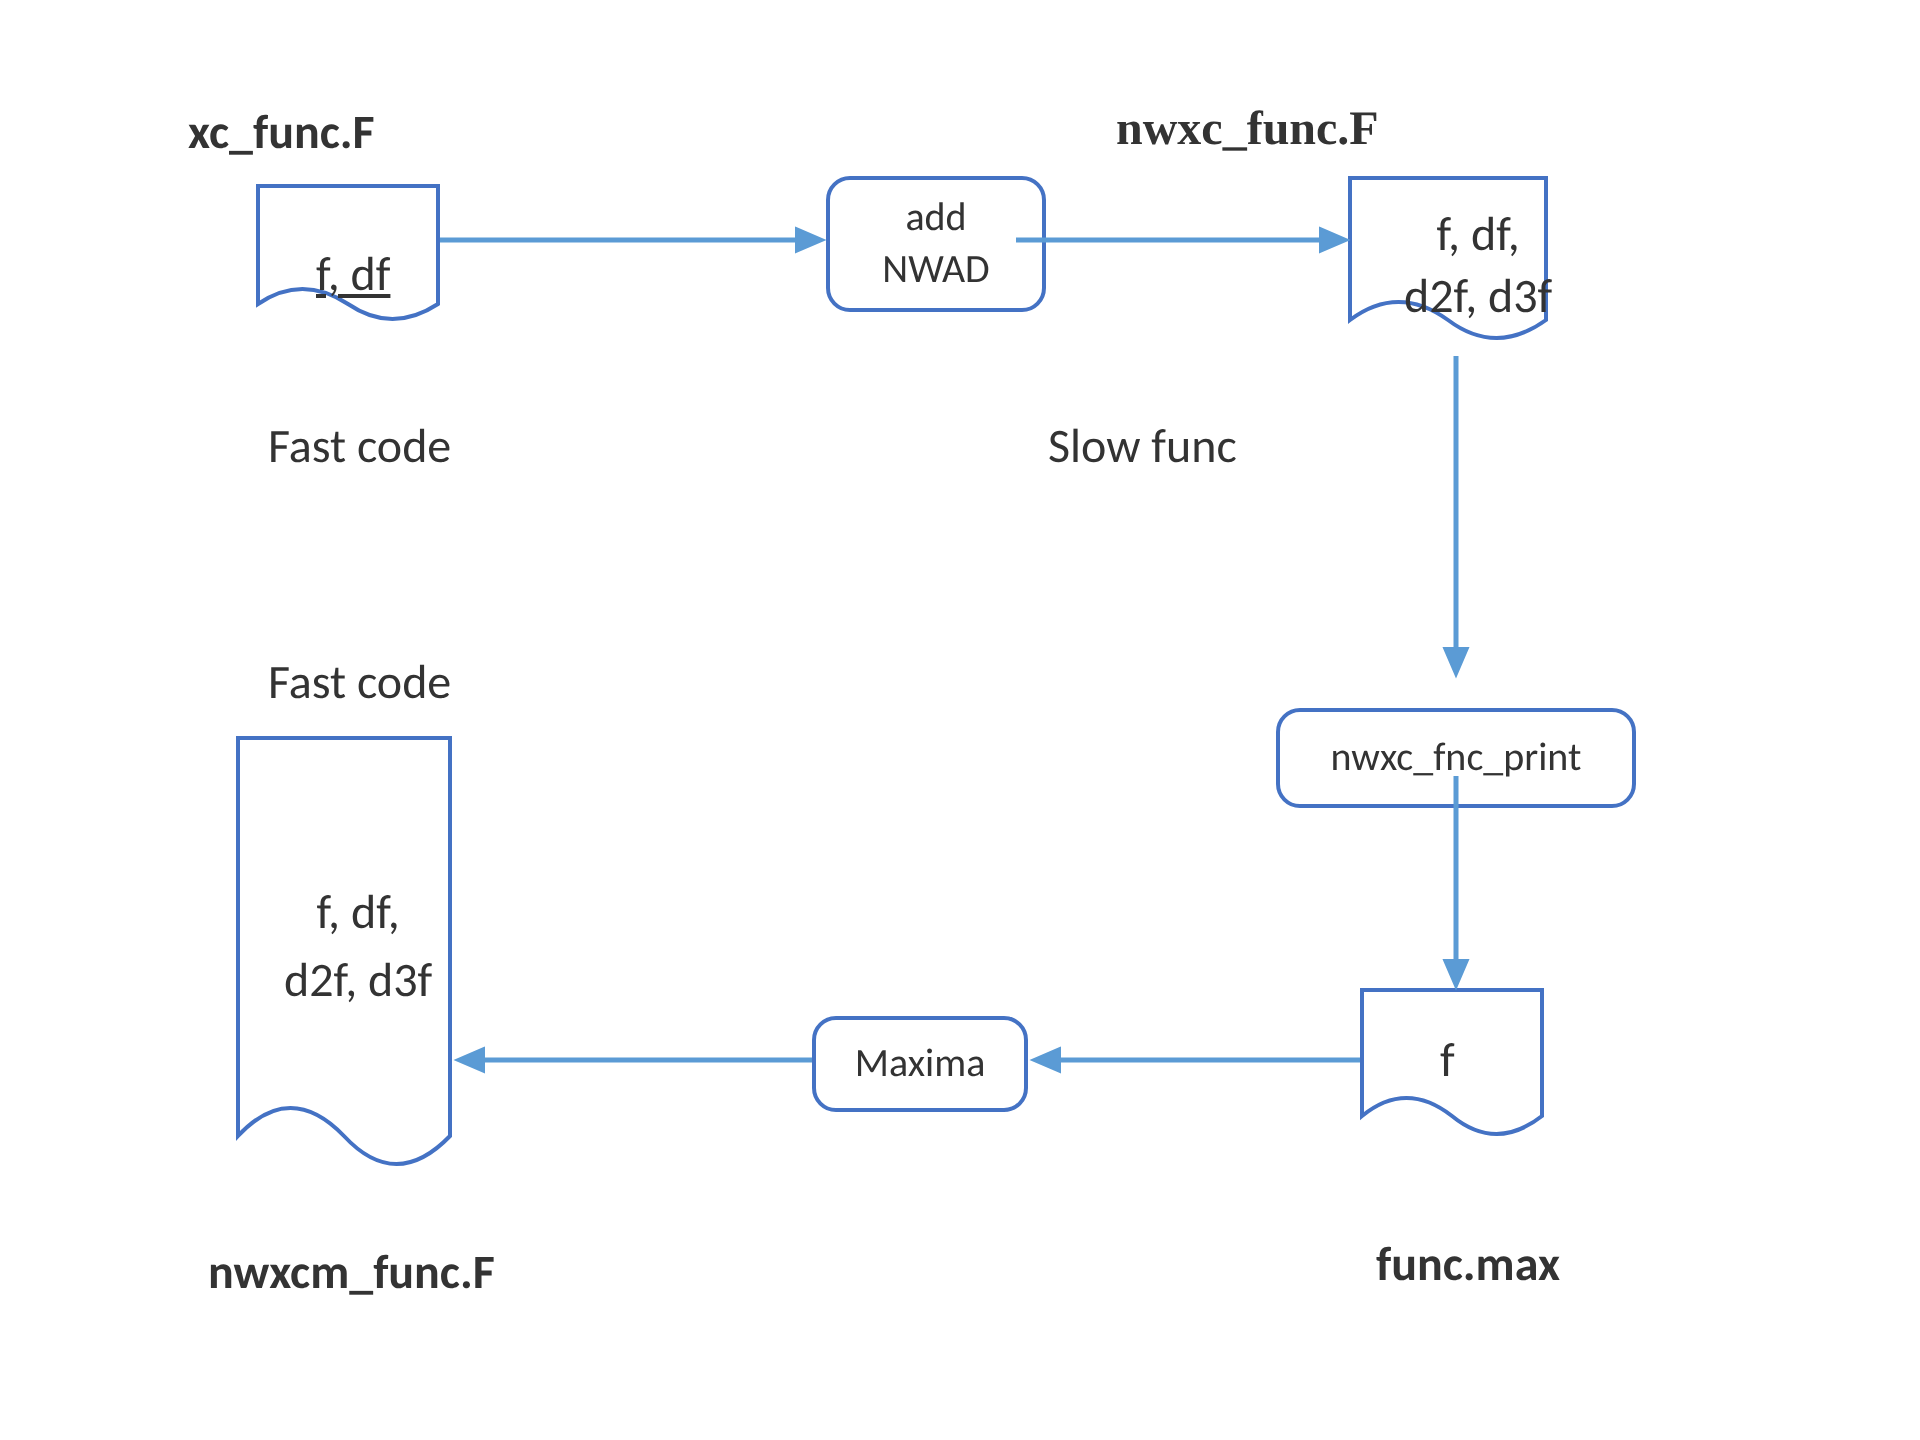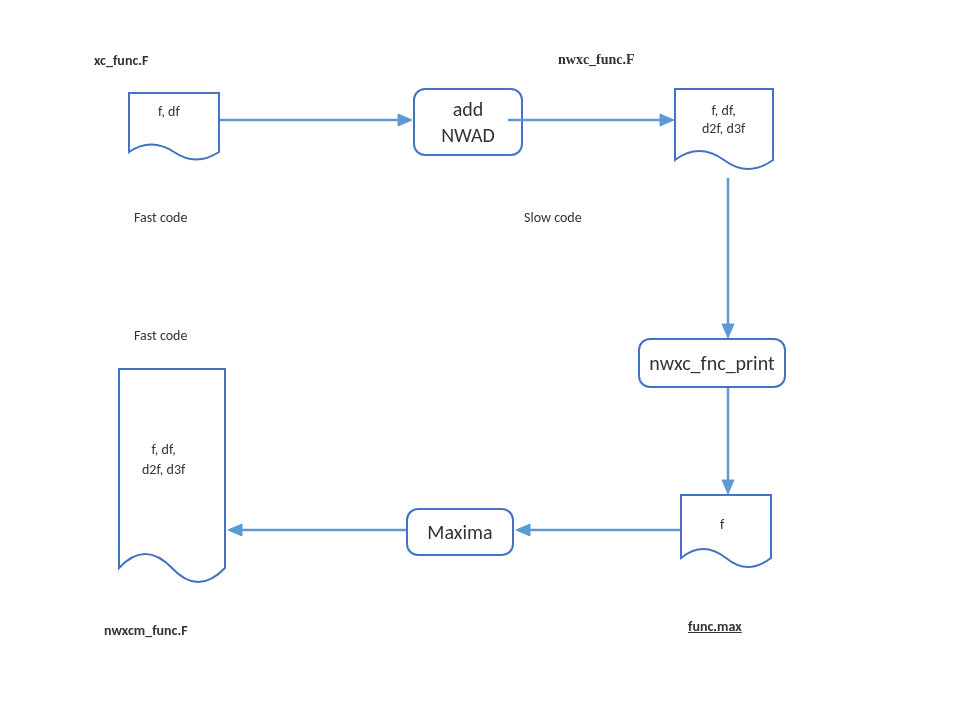--- a/index.html
+++ b/index.html
@@ -7,21 +7,21 @@
       width: 960px;
       height: 720px;
       background: white;
       position: relative;
       font-family: Calibri, Arial, sans-serif;
       font-size: 20px;
       color: #333;
     }
     .label {
       position: absolute;
-      font-size: 14px;
+      font-size: 24px;
     }
     .bold { font-weight: bold; }
     
     
     .proc {
       position: absolute;
       border: 2px solid #4472C4;
       background: white;
       border-radius: 12px;
       text-align: center;
@@ -37,29 +37,29 @@
       stroke: #5B9BD5;
       fill: #5B9BD5;
     }
   </style>
 </head>
 <body>
 
 <div class="label bold" style="left:94px; top:52px;">xc_func.F</div>
 <div class="label bold" style="left:558px; top:52px;font-family:Liberation Serif, serif;">nwxc_func.F</div>
 <div class="label" style="left:134px; top:209px;">Fast code</div>
-<div class="label" style="left:524px; top:209px;">Slow code</div>
+<div class="label" style="left:524px; top:209px;">Slow func</div>
 <div class="label" style="left:134px; top:327px;">Fast code</div>
 <div class="label bold" style="left:104px; top:622px;">nwxcm_func.F</div>
-<div class="label bold" style="left:688px; top:618px;text-decoration:underline;">func.max</div>
+<div class="label bold" style="left:688px; top:618px;">func.max</div>
 
 <svg class="arrow" style="left:128px; top:92px; width:92px; height:78px;">
   <path d="M 1 1 L 91 1 L 91 60 Q 68 75 46 60 Q 23 45 1 60 Z" fill="white" stroke="#4472C4" stroke-width="2"></path>
 </svg>
-<div class="label" style="left:158px; top:103px;">f, df</div>
+<div class="label" style="left:158px; top:123px;text-decoration:underline;">f, df</div>
 
 <svg class="arrow" style="left:674px; top:88px; width:100px; height:92px;">
   <path d="M 1 1 L 99 1 L 99 72 Q 74 90 50 72 Q 25 54 1 72 Z" fill="white" stroke="#4472C4" stroke-width="2"></path>
 </svg>
 <div class="label" style="left:702px; top:102px; text-align:center; line-height:1.3;">
   <span>f, df,</span><br>
   <span>d2f, d3f</span>
 </div>
 
 <svg class="arrow" style="left:118px; top:368px; width:108px; height:232px;">
@@ -75,21 +75,21 @@
 </svg>
 <div class="label" style="left:720px; top:516px;">f</div>
 
 <div class="proc" style="left:413px; top:88px; width:110px; height:68px;">
   <div>
     <span>add</span><br>
     <span>NWAD</span>
   </div>
 </div>
 
-<div class="proc" style="left:638px; top:338px; width:148px; height:50px;">
+<div class="proc" style="left:638px; top:354px; width:180px; height:50px;">
   <span>nwxc_fnc_print</span>
 </div>
 
 <div class="proc" style="left:406px; top:508px; width:108px; height:48px;align-items:center;">
   <span>Maxima</span>
 </div>
 
 <svg class="arrow" style="left:220px; top:110px; width:195px; height:20px;">
   <line x1="0" y1="10" x2="178" y2="10" stroke="#5B9BD5" stroke-width="2.5"></line>
   <polygon points="178,4 192,10 178,16" fill="#5B9BD5"></polygon>

